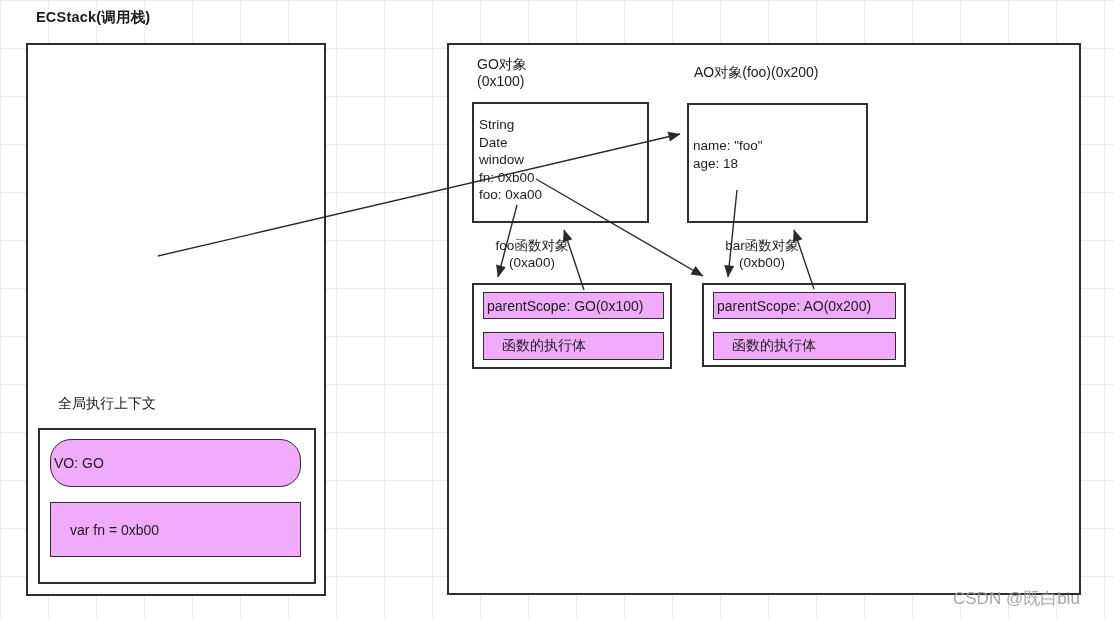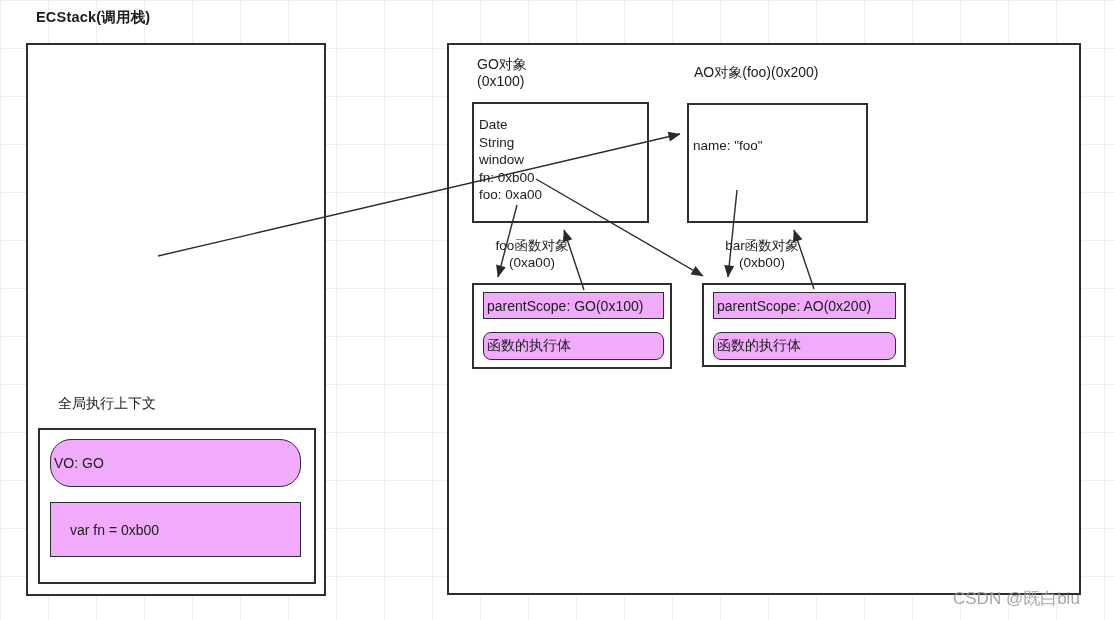--- a/index.html
+++ b/index.html
@@ -63,21 +63,21 @@
     font-size: 13.5px;
     line-height: 16.5px;
     white-space: nowrap;
   }
   .foo-label { left: 462px; top: 238px; }
   .bar-label { left: 692px; top: 238px; }
 
   .foo-box { left: 472px; top: 283px; width: 200px; height: 86px; }
   .bar-box { left: 702px; top: 283px; width: 204px; height: 84px; }
   .parent-box { left: 9px; top: 7px;  width: 181px; height: 27px; font-size: 14px; padding-left: 3px; white-space: nowrap; }
-  .body-box   { left: 9px; top: 47px; width: 181px; height: 28px; font-size: 14px; padding-left: 3px; white-space: nowrap; border-radius: 8px; }
+  .body-box   { left: 9px; top: 47px; width: 181px; height: 28px; font-size: 14px; padding-left: 18px; white-space: nowrap; }
   .bar-box .parent-box { width: 183px; }
   .bar-box .body-box   { width: 183px; }
 
   .arrows {
     position: absolute;
     left: 0; top: 0;
     width: 1114px; height: 620px;
     pointer-events: none;
   }
   .watermark {
@@ -101,30 +101,31 @@
   <div class="thinbox vo-box">VO: GO</div>
   <div class="thinbox var-box">var fn = 0xb00</div>
 
   <div class="box right-box"></div>
 
   <div class="abs label14 go-label">
     <div>GO对象</div>
     <div>(0x100)</div>
   </div>
   <div class="box go-box">
+    <div class="mem-entry">String</div>
     <div class="mem-entry">Date</div>
-    <div class="mem-entry">String</div>
     <div class="mem-entry">window</div>
     <div class="mem-entry">fn: 0xb00</div>
     <div class="mem-entry">foo: 0xa00</div>
   </div>
 
   <div class="abs label14 ao-label">AO对象(foo)(0x200)</div>
   <div class="box ao-box">
     <div class="mem-entry">name: "foo"</div>
+    <div class="mem-entry">age: 18</div>
   </div>
 
   <div class="abs fn-label foo-label">
     <div>foo函数对象</div>
     <div>(0xa00)</div>
   </div>
   <div class="box foo-box">
     <div class="thinbox parent-box">parentScope: GO(0x100)</div>
     <div class="thinbox body-box">函数的执行体</div>
   </div>

